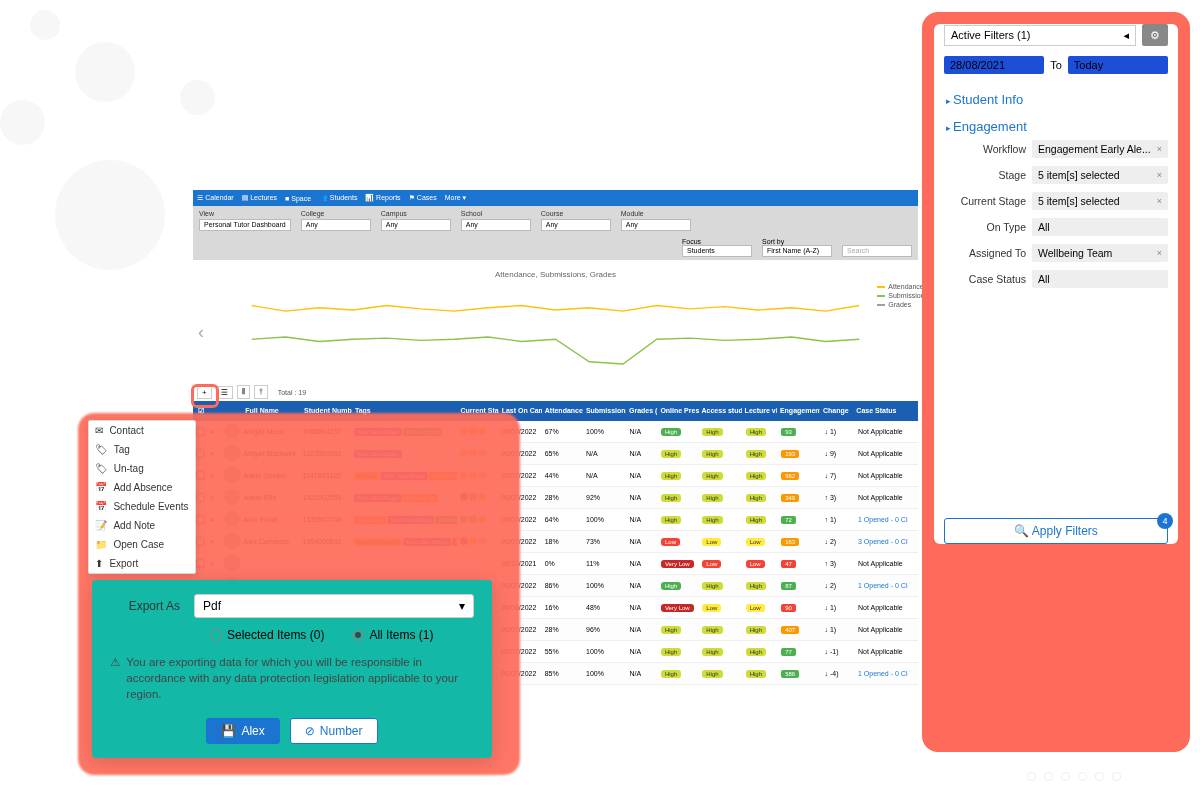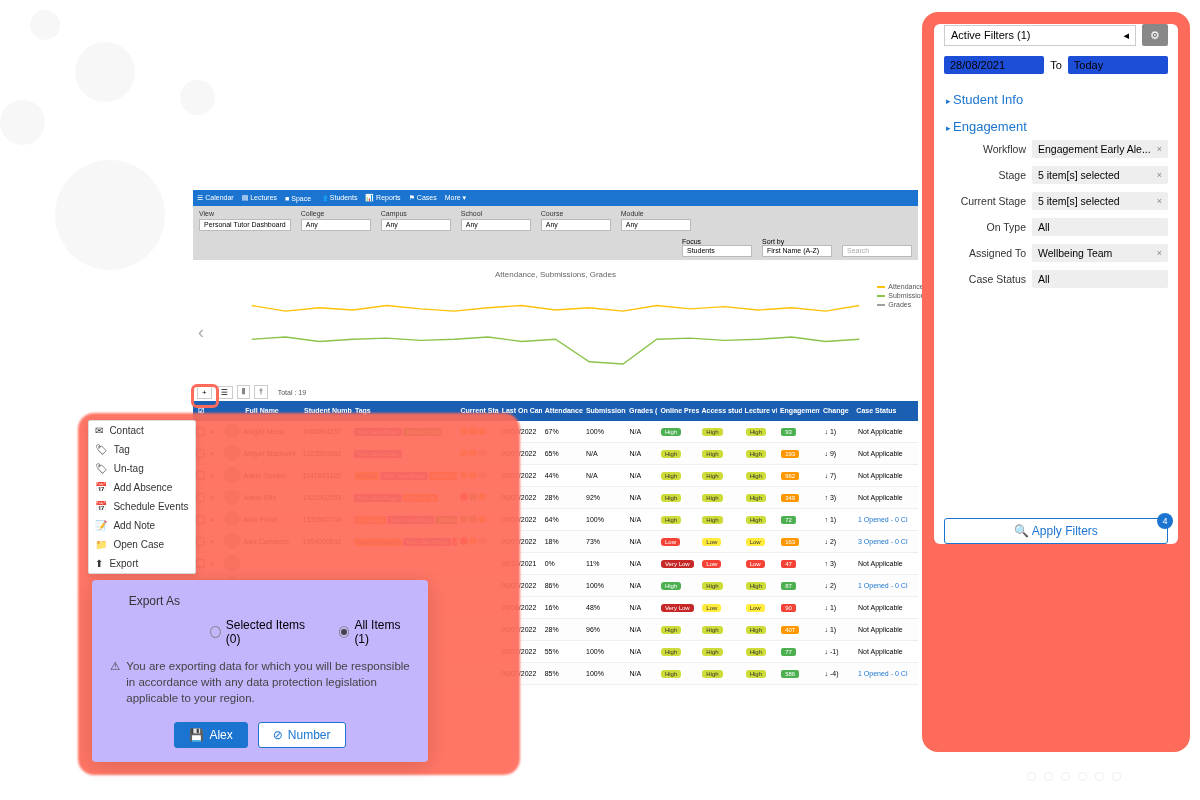--- a/index.html
+++ b/index.html
@@ -65,22 +65,22 @@
 }
 .ctx-menu div { padding: 4px 6px; display: flex; align-items: center; gap: 6px; cursor: pointer; color: #333; }
 
 
 .export-backdrop {
   position: absolute; left: 78px; top: 413px; width: 442px; height: 362px;
   background: #ff6b5a; border-radius: 16px; z-index: 20; opacity: 0.92;
   filter: blur(1px);
 }
 .export-dialog {
-  position: absolute; left: 92px; top: 580px; width: 336px;
-  background: #c4b5fd; border-radius: 4px; padding: 14px 18px; font-size: 12px; z-index: 50;
+  position: absolute; left: 92px; top: 580px; width: 400px;
+  background: #14b8a6; border-radius: 4px; padding: 14px 18px; font-size: 12px; z-index: 50;
   box-shadow: 0 4px 20px rgba(0,0,0,0.15);
 }
 .export-row { display: flex; align-items: center; gap: 14px; margin-bottom: 10px; }
 .export-row label { width: 70px; text-align: right; color: #333; }
 .fsel2 { flex: 1; border: 1px solid #ccc; padding: 4px 8px; border-radius: 3px; background: #fff; font-size: 12px; }
 .radio-row { display: flex; gap: 28px; padding-left: 100px; margin-bottom: 12px; }
 .radio-opt { display: flex; align-items: center; gap: 5px; font-size: 12px; }
 .radio-dot { width: 12px; height: 12px; border: 1px solid #888; border-radius: 50%; display: inline-flex; align-items: center; justify-content: center; }
 .radio-dot.on::after { content: ''; width: 6px; height: 6px; background: #444; border-radius: 50%; }
 .warn { display: flex; gap: 6px; font-size: 11.5px; color: #444; margin-bottom: 16px; line-height: 1.4; }
@@ -465,20 +465,21 @@
   <div>📅 <span>Add Absence</span></div>
   <div>📅 <span>Schedule Events</span></div>
   <div>📝 <span>Add Note</span></div>
   <div>📁 <span>Open Case</span></div>
   <div>⬆ <span>Export</span></div>
 </div>
 
 <div class="export-dialog">
   <div class="export-row">
     <label>Export As</label>
+    <div class="fsel2"><span>Pdf</span> <span style="float:right">▾</span></div>
   </div>
   <div class="radio-row">
     <div class="radio-opt">
         <span class="radio-dot"></span>
         <span>Selected Items (0)</span>
       </div>
     <div class="radio-opt">
         <span class="radio-dot on"></span>
         <span>All Items (1)</span>
       </div>

